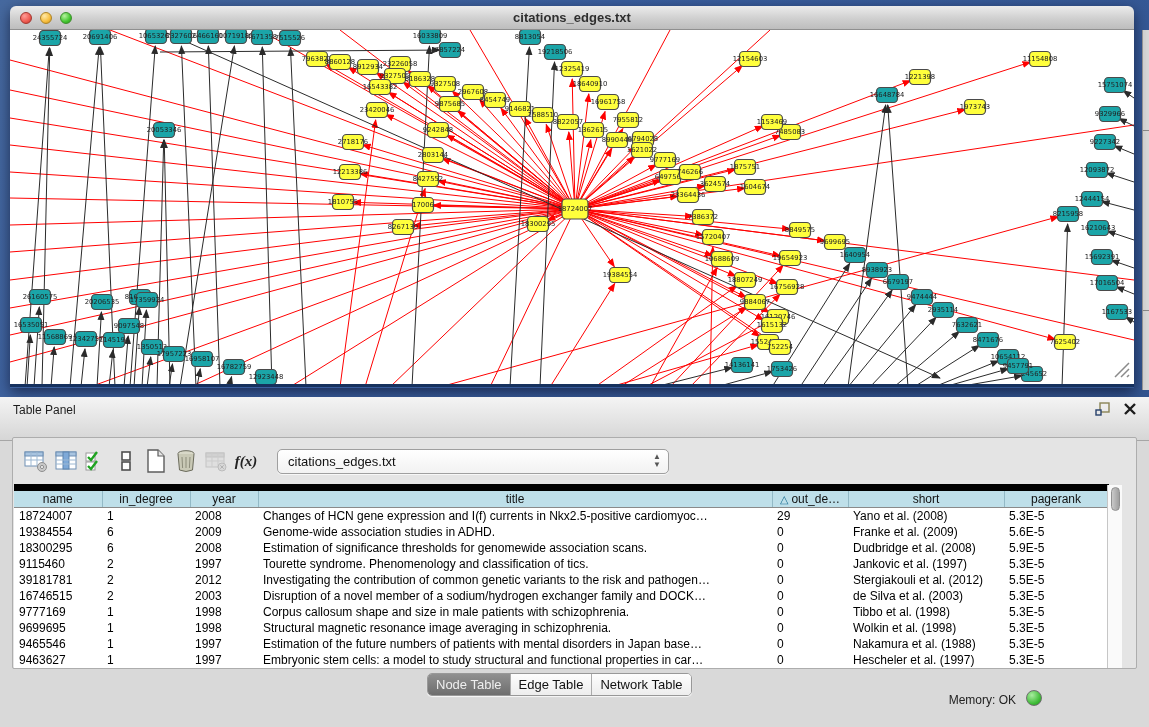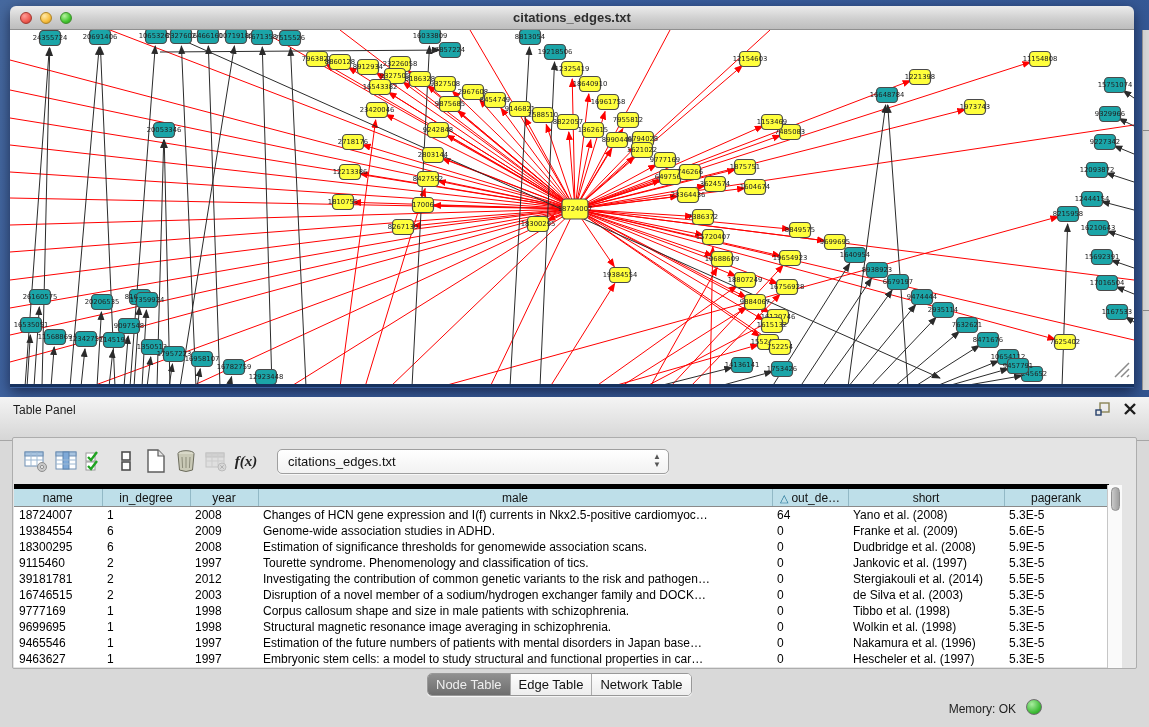--- a/index.html
+++ b/index.html
@@ -45,38 +45,38 @@
   .fx { font-size:15px; font-style:italic; font-family:"Liberation Serif", serif; color:#222; font-weight:bold; }
   .combo { position:relative; margin-left:16px; width:392px; height:25px; background:linear-gradient(#ffffff,#f2f2f2);
     border:1px solid #9f9f9f; border-radius:5px; font-size:13px; color:#111;
     display:flex; align-items:center; padding-left:10px; box-shadow:0 1px 0 rgba(255,255,255,.7); }
   .combo .stepper { position:absolute; right:7px; top:3px; display:flex; flex-direction:column; line-height:8px;
     font-size:8px; color:#555; }
 
   table.grid { position:absolute; left:1px; top:46px; border-collapse:collapse; table-layout:fixed;
     width:1094px; background:#fff; font-size:12px; color:#000; }
   table.grid th { height:20px; background:#bedfe9; border-right:1px solid #92b9c6;
-    border-top:5px solid #000000; border-bottom:1px solid #8a8a8a;
+    border-top:7px solid #000000; border-bottom:1px solid #8a8a8a;
     font-weight:normal; font-size:12px; color:#111; text-align:center; overflow:hidden; white-space:nowrap; }
   table.grid td { height:16px; padding:0 3px 0 5px; overflow:hidden; white-space:nowrap; }
   .sortglyph { color:#1b6f93; margin-right:3px; font-size:11px; }
   .vscroll { position:absolute; right:14px; top:47px; width:15px; height:183px; background:#fafafa;
     border-left:1px solid #c6c6c6; }
   .vthumb { position:absolute; left:3px; top:2px; width:9px; height:24px; border-radius:5px;
     background:linear-gradient(90deg,#c9c9c9,#9f9f9f); border:1px solid #909090; }
 
   .tabs { position:absolute; left:427px; top:276px; height:23px; display:flex;
     border:1px solid #989898; border-radius:5px; overflow:hidden; background:#f7f7f7;
     box-shadow:0 1px 1px rgba(255,255,255,.8); }
   .tab { padding:0 8px; font-size:13px; color:#111; display:flex; align-items:center;
     border-right:1px solid #ababab; background:linear-gradient(#fdfdfd,#ededed); }
   .tab:last-child { border-right:none; }
   .tab.sel { background:linear-gradient(#909090,#6e6e6e); color:#efefef; }
 
-  .statusbar { position:absolute; left:0; top:296px; width:1056px; height:30px; }
+  .statusbar { position:absolute; left:0; top:287px; width:1056px; height:30px; }
   .mem { position:absolute; right:40px; top:9px; font-size:12px; color:#222; }
   .memdot { position:absolute; right:14px; top:6px; width:16px; height:16px; border-radius:50%;
     background:radial-gradient(circle at 35% 30%, #a9eda0,#3cba34 65%,#2b8f25); border:1px solid #6e6e6e; }
 </style>
 </head>
 <body>
 
 <div class="stage">
 
   <div class="desktop"></div>
@@ -799,33 +799,33 @@
           <col style="width:514px">
             <col style="width:76px">
             <col style="width:156px">
             <col style="width:104px">
         </colgroup>
         <thead>
             <tr id="hdr-row">
               <th>name</th>
               <th>in_degree</th>
               <th>year</th>
-              <th>male</th>
+              <th>title</th>
               <th><span class="sortglyph">△</span>out_de…</th>
               <th>short</th>
               <th>pagerank</th>
             </tr>
           </thead>
         <tbody id="body-rows">
             <tr>
               <td>18724007</td>
               <td>1</td>
               <td>2008</td>
               <td>Changes of HCN gene expression and I(f) currents in Nkx2.5-positive cardiomyoc…</td>
-              <td>64</td>
+              <td>29</td>
               <td>Yano et al. (2008)</td>
               <td>5.3E-5</td>
             </tr>
             <tr>
               <td>19384554</td>
               <td>6</td>
               <td>2009</td>
               <td>Genome-wide association studies in ADHD.</td>
               <td>0</td>
               <td>Franke et al. (2009)</td>
@@ -848,21 +848,21 @@
               <td>0</td>
               <td>Jankovic et al. (1997)</td>
               <td>5.3E-5</td>
             </tr>
             <tr>
               <td>39181781</td>
               <td>2</td>
               <td>2012</td>
               <td>Investigating the contribution of common genetic variants to the risk and pathogen…</td>
               <td>0</td>
-              <td>Stergiakouli et al. (2014)</td>
+              <td>Stergiakouli et al. (2012)</td>
               <td>5.5E-5</td>
             </tr>
             <tr>
               <td>16746515</td>
               <td>2</td>
               <td>2003</td>
               <td>Disruption of a novel member of a sodium/hydrogen exchanger family and DOCK…</td>
               <td>0</td>
               <td>de Silva et al. (2003)</td>
               <td>5.3E-5</td>
@@ -884,21 +884,21 @@
               <td>0</td>
               <td>Wolkin et al. (1998)</td>
               <td>5.3E-5</td>
             </tr>
             <tr>
               <td>9465546</td>
               <td>1</td>
               <td>1997</td>
               <td>Estimation of the future numbers of patients with mental disorders in Japan base…</td>
               <td>0</td>
-              <td>Nakamura et al. (1996)</td>
+              <td>Nakamura et al. (1988)</td>
               <td>5.3E-5</td>
             </tr>
             <tr>
               <td>9463627</td>
               <td>1</td>
               <td>1997</td>
               <td>Embryonic stem cells: a model to study structural and functional properties in car…</td>
               <td>0</td>
               <td>Hescheler et al. (1997)</td>
               <td>5.3E-5</td>

